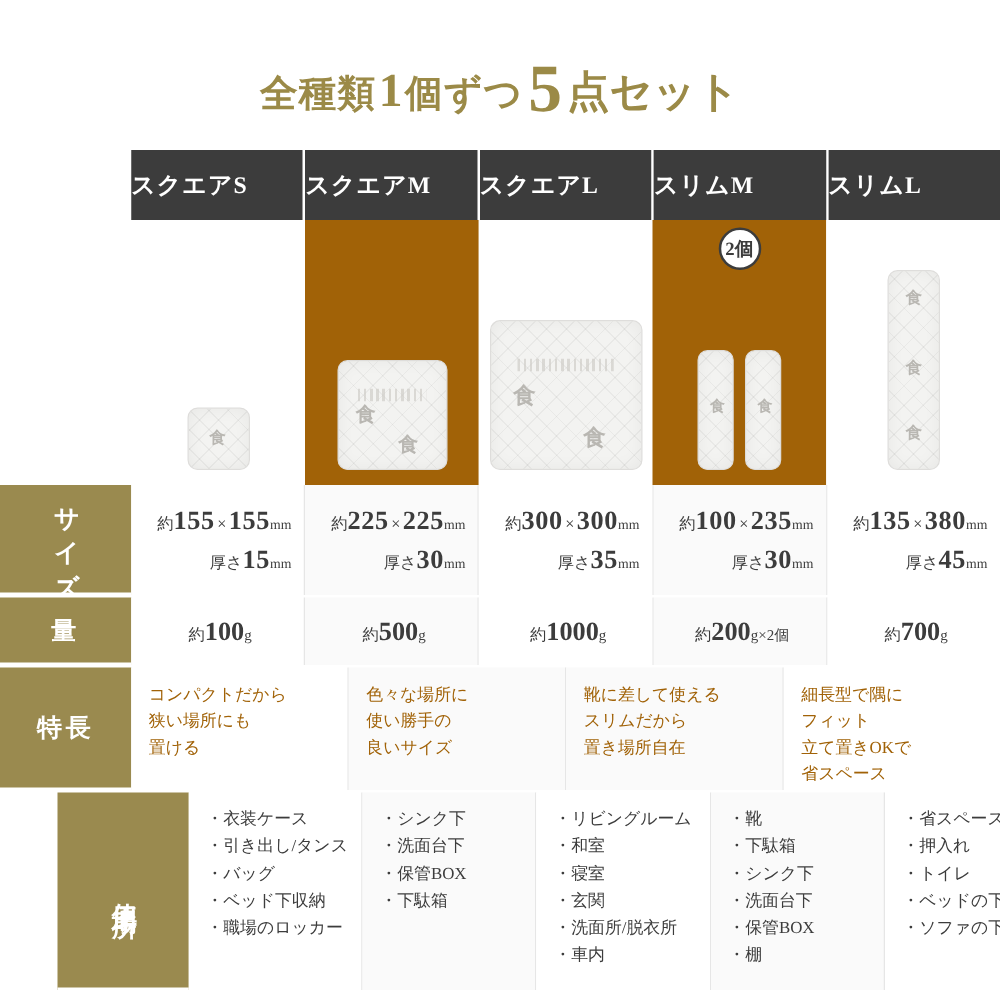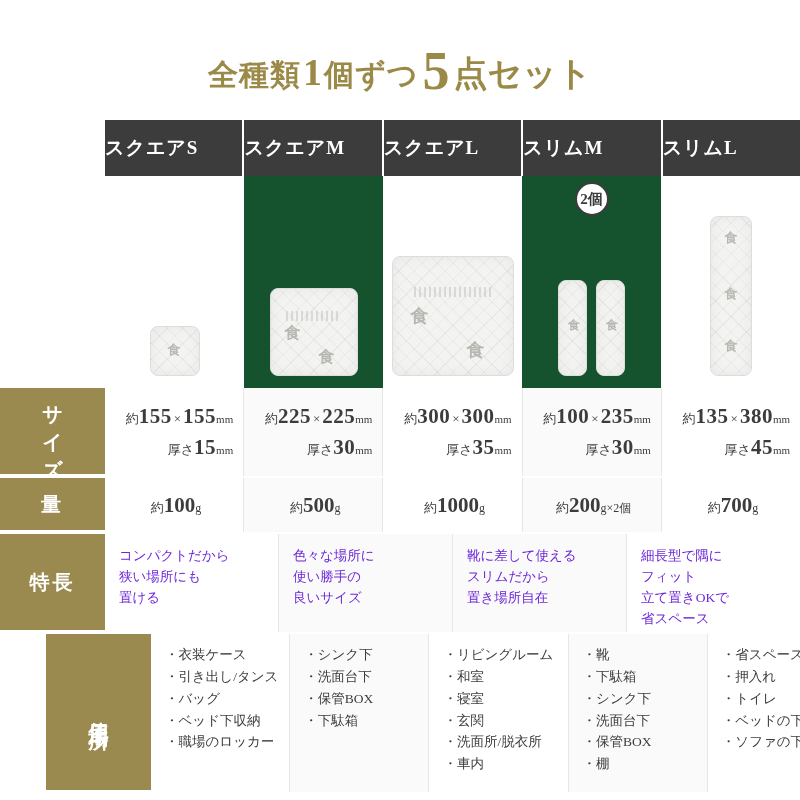--- a/index.html
+++ b/index.html
@@ -127,21 +127,21 @@
   .img-row { height: 212px; }
   .img-cell {
     height: 212px;
     position: relative;
     display: flex;
     align-items: flex-end;
     justify-content: center;
     background: #ffffff;
     padding-bottom: 12px;
   }
-  .img-cell.shade { background: #14532d; align-items: flex-end; }
+  .img-cell.shade { background: #a16207; align-items: flex-end; }
   .img-spacer {
     width: 105px;
     flex: 0 0 105px;
     background: #ffffff;
   }
 
   
   .pack {
     background: #f3f3f1;
     border: 1px solid #dedddb;
@@ -221,21 +221,21 @@
   .amt .p { font-size: 13px; }
   .amt .n { font-size: 21px; font-weight: bold; }
   .amt .u { font-size: 12px; }
   .amt .mul { font-size: 12px; }
 
   .feature-row { height: 100px; }
   .feature-cell {
     font-family: "Liberation Serif", serif;
     font-size: 13.5px;
     line-height: 1.55;
-    color: #6d28d9;
+    color: #a16207;
     padding: 12px 8px 12px 14px;
   }
 
   .use-row { height: 160px; margin-left: 46px; }
   .use-cell {
     font-family: "Liberation Serif", serif;
     font-size: 13.5px;
     line-height: 1.62;
     color: #3c3c3c;
     padding: 10px 8px 10px 14px;

